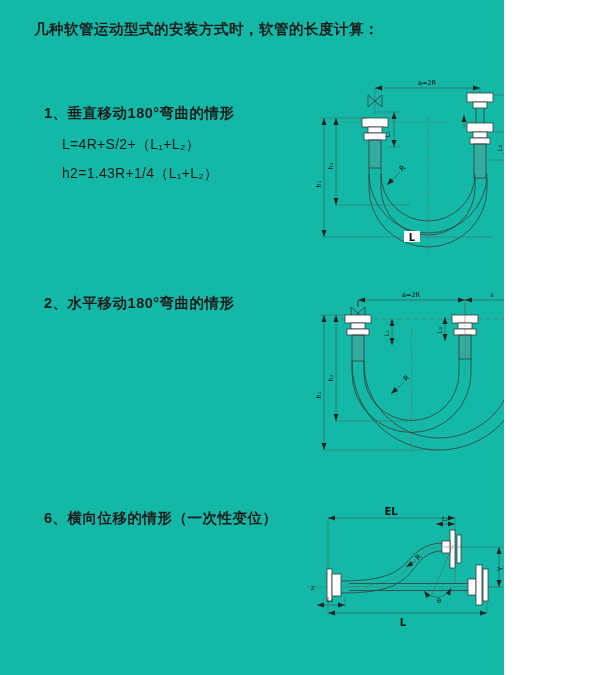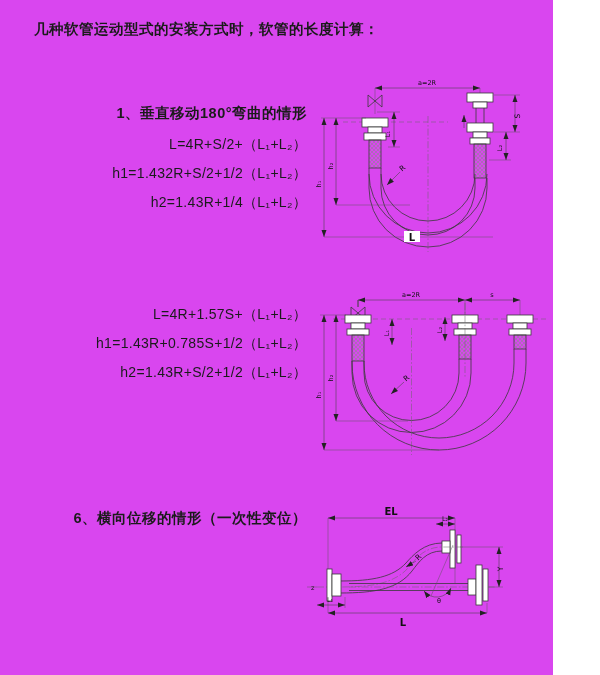--- a/index.html
+++ b/index.html
@@ -1,22 +1,22 @@
 <!DOCTYPE html>
 <html><head>
 <meta charset="utf-8">
 <style>
   html,body{margin:0;padding:0;background:#fff;}
-  .page{position:relative;width:553px;height:675px;background:#d946ef;overflow:hidden;
+  .page{position:relative;width:504px;height:675px;background:#14b8a6;overflow:hidden;
         font-family:"Liberation Sans",sans-serif;color:#1b1b1b;}
   .title{position:absolute;left:34px;top:20px;font-size:14.5px;font-weight:700;letter-spacing:.5px;}
-  .sec{position:absolute;left:32px;width:275px;text-align:right;}
+  .sec{position:absolute;left:44px;width:275px;}
   .sec-heading{font-size:14.5px;font-weight:700;letter-spacing:.5px;line-height:20px;}
   .formulas{margin-top:7px;padding-left:18px;}
-  .formula{font-size:14px;font-weight:500;line-height:29px;letter-spacing:.3px;white-space:nowrap;margin-left:14px;}
+  .formula{font-size:14px;font-weight:500;line-height:29px;letter-spacing:.3px;white-space:nowrap;}
   svg{position:absolute;}
   svg .ln{stroke:#3a3a3a;stroke-width:.8;fill:none;}
   svg .fit{stroke:#3a3a3a;stroke-width:.8;fill:#fff;}
   svg .dim{stroke:#444;stroke-width:.55;fill:none;}
   svg .ext{stroke:#555;stroke-width:.45;fill:none;}
   svg .cl{stroke:#666;stroke-width:.5;fill:none;stroke-dasharray:7 2 1.6 2;}
   svg .dash{stroke:#666;stroke-width:.5;fill:none;stroke-dasharray:5 3;}
   svg text{font-family:"DejaVu Sans",sans-serif;fill:#111;}
   svg .lbl{font-size:6.5px;}
   svg .lbl2{font-size:7.5px;}
@@ -26,31 +26,26 @@
 <body>
 
 <div class="page">
 
   <div class="title">几种软管运动型式的安装方式时，软管的长度计算：</div>
 
   <div class="sec" style="top:103px">
     <div class="sec-heading">1、垂直移动180°弯曲的情形</div>
     <div class="formulas">
       <div class="formula">L=4R+S/2+（L₁+L₂）</div>
-      <div class="formula">h1=1.432R+S/2+1/2（L₁+L₂）</div>
       <div class="formula">h2=1.43R+1/4（L₁+L₂）</div>
     </div>
   </div>
 
   <div class="sec" style="top:293px">
-    <div class="formulas">
-      <div class="formula">L=4R+1.57S+（L₁+L₂）</div>
-      <div class="formula">h1=1.43R+0.785S+1/2（L₁+L₂）</div>
-      <div class="formula">h2=1.43R+S/2+1/2（L₁+L₂）</div>
-    </div>
+    <div class="sec-heading">2、水平移动180°弯曲的情形</div>
   </div>
 
   <div class="sec" style="top:508px">
     <div class="sec-heading">6、横向位移的情形（一次性变位）</div>
   </div>
 
   <svg style="left:308px;top:68px" width="260" height="198" viewBox="0 0 260 198">
     <defs>
       <marker id="a1" viewBox="0 0 10 8" refX="9" refY="4" markerWidth="8" markerHeight="6.5" markerUnits="userSpaceOnUse" orient="auto-start-reverse">
         <path d="M0,0.8 L9,4 L0,7.2 Z" fill="#222"></path>

